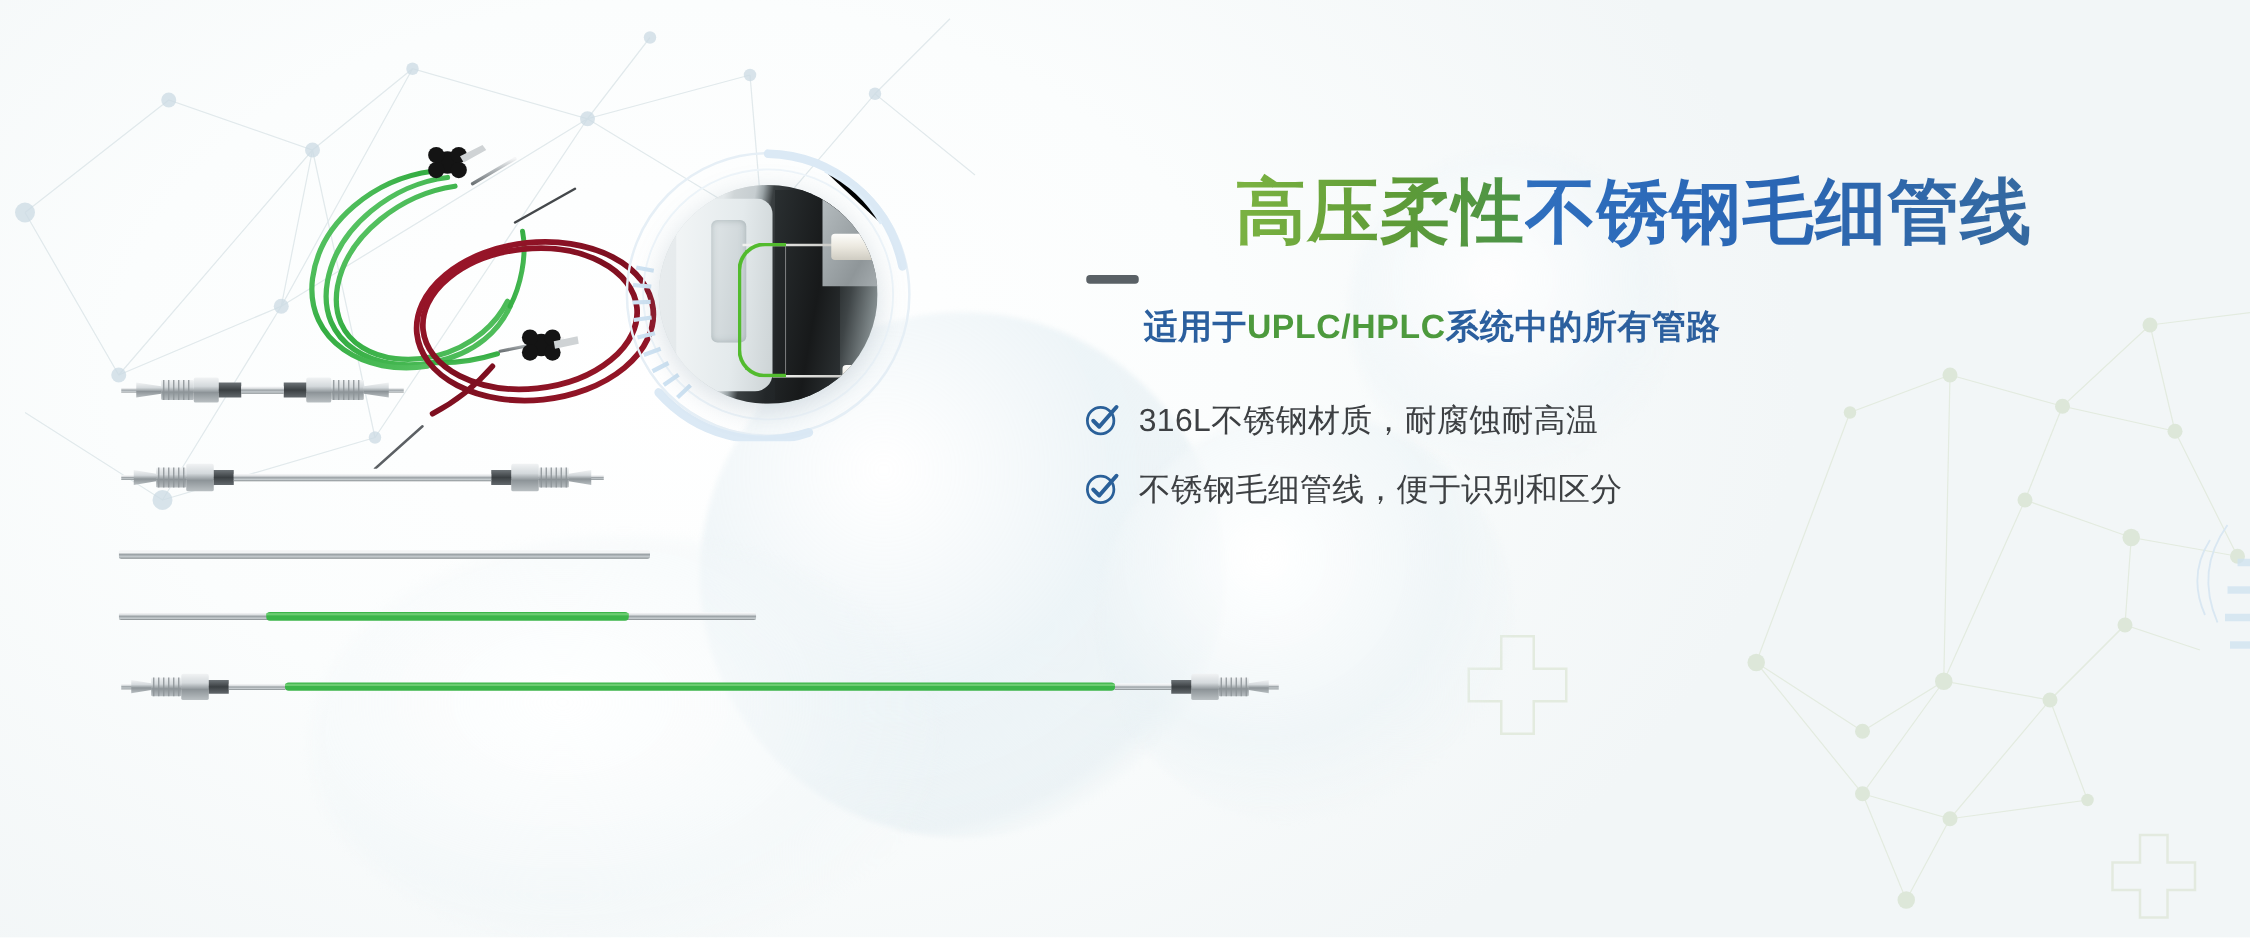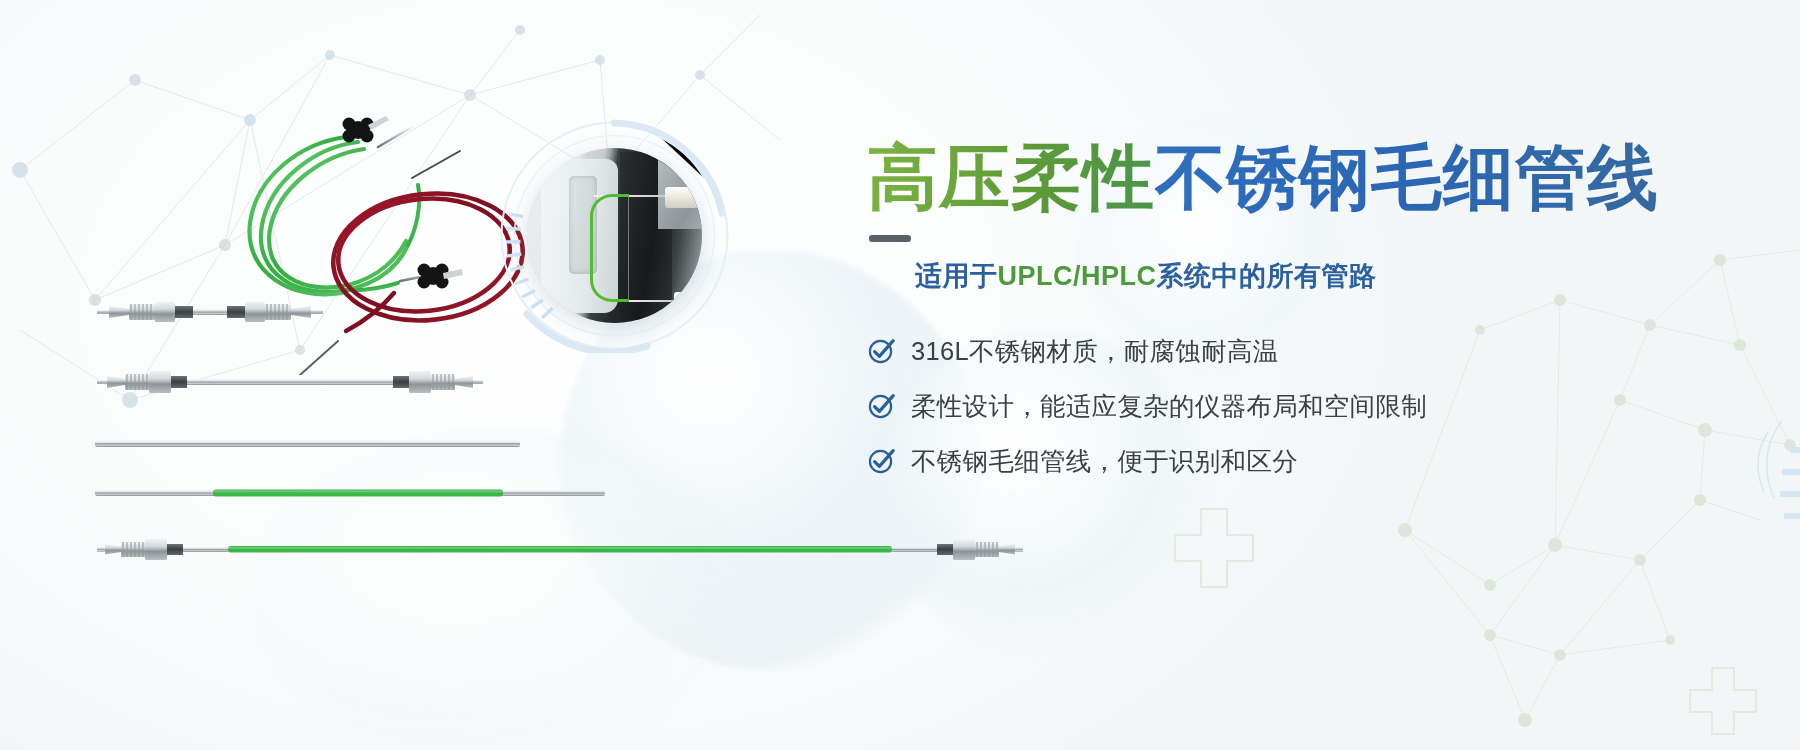--- a/index.html
+++ b/index.html
@@ -124,25 +124,26 @@
   .coil-svg { position: absolute; left: 150px; top: 85px; width: 400px; height: 290px; }
   .tube-row { position: absolute; }
 
   
   #content {
     position: absolute;
     left: 867px; top: 140px;
     width: 880px;
   }
   #main-title {
-    font-size: 71px;
+    font-size: 57px;
     font-weight: bold;
     letter-spacing: 1px;
     line-height: 1.08;
     white-space: nowrap;
+    text-align: center;
   }
   #main-title .seg-green {
     background: linear-gradient(95deg, #7cb342 0%, #5e9b37 55%, #4b9449 100%);
     -webkit-background-clip: text;
     background-clip: text;
     color: transparent;
   }
   #main-title .seg-blue {
     background: linear-gradient(95deg, #2f6fbe 0%, #2a66b4 50%, #35699f 100%);
     -webkit-background-clip: text;
@@ -476,29 +477,20 @@
       <li class="feature-item">
         <span class="check-icon">
           <svg viewBox="0 0 30 30" width="30" height="30">
             <circle cx="13.5" cy="16.5" r="10.6" fill="none" stroke="#2a6099" stroke-width="2.2"></circle>
             <path d="M7.6 16.6 L12.4 21.4 L26.2 5.6" fill="none" stroke="#2a6099" stroke-width="3.2" stroke-linecap="round" stroke-linejoin="round"></path>
           </svg>
         </span>
         <span class="feature-text">316L不锈钢材质，耐腐蚀耐高温</span>
       </li>
 
-      <li class="feature-item">
-        <span class="check-icon">
-          <svg viewBox="0 0 30 30" width="30" height="30">
-            <circle cx="13.5" cy="16.5" r="10.6" fill="none" stroke="#2a6099" stroke-width="2.2"></circle>
-            <path d="M7.6 16.6 L12.4 21.4 L26.2 5.6" fill="none" stroke="#2a6099" stroke-width="3.2" stroke-linecap="round" stroke-linejoin="round"></path>
-          </svg>
-        </span>
-        <span class="feature-text">柔性设计，能适应复杂的仪器布局和空间限制</span>
-      </li>
 
 
       <li class="feature-item">
         <span class="check-icon">
           <svg viewBox="0 0 30 30" width="30" height="30">
             <circle cx="13.5" cy="16.5" r="10.6" fill="none" stroke="#2a6099" stroke-width="2.2"></circle>
             <path d="M7.6 16.6 L12.4 21.4 L26.2 5.6" fill="none" stroke="#2a6099" stroke-width="3.2" stroke-linecap="round" stroke-linejoin="round"></path>
           </svg>
         </span>
         <span class="feature-text">不锈钢毛细管线，便于识别和区分</span>

